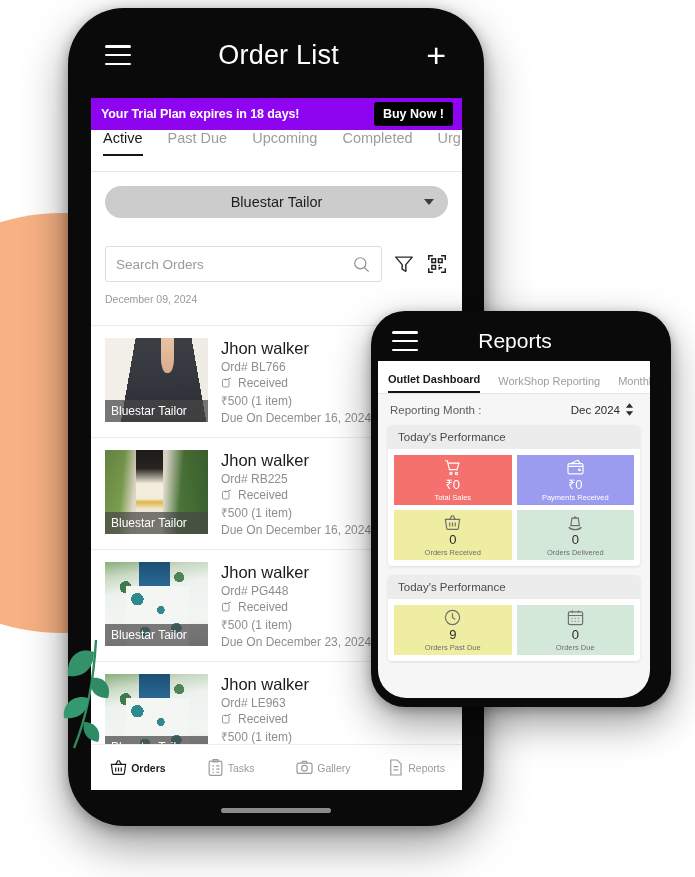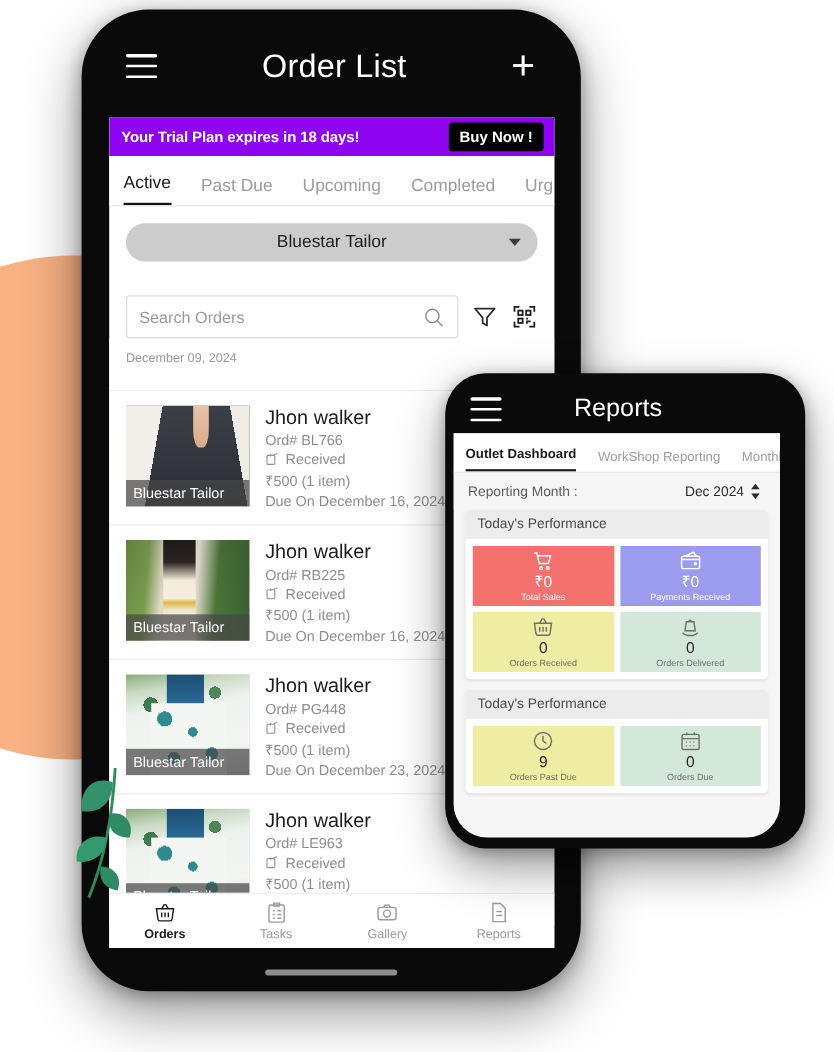--- a/index.html
+++ b/index.html
@@ -121,21 +121,21 @@
     font-weight: 700;
     padding: 5px 9px;
     border-radius: 3px;
     cursor: pointer;
     white-space: nowrap;
   }
 
   
   .tabs {
     display: flex;
-    align-items: flex-end;
+    align-items: flex-start;
     height: 42px;
     padding-left: 12px;
     gap: 25px;
     border-bottom: 1px solid #e6e6e6;
     background: #fff;
     overflow: hidden;
   }
   .tab {
     font-size: 14.5px;
     color: #9c9c9c;
@@ -275,21 +275,21 @@
     width: 371px;
     height: 46px;
     background: #ffffff;
     display: flex;
     border-top: 1px solid #ededed;
     z-index: 4;
   }
   .nav-item {
     flex: 1;
     display: flex;
-    flex-direction: column;
+    flex-direction: row;
     align-items: center;
     justify-content: center;
     gap: 3px;
     cursor: pointer;
   }
   .nav-label { font-size: 10.5px; color: #9a9a9a; }
   .nav-item.active .nav-label { color: #1b1b1b; font-weight: 700; }
 
   
   .phone-reports {

